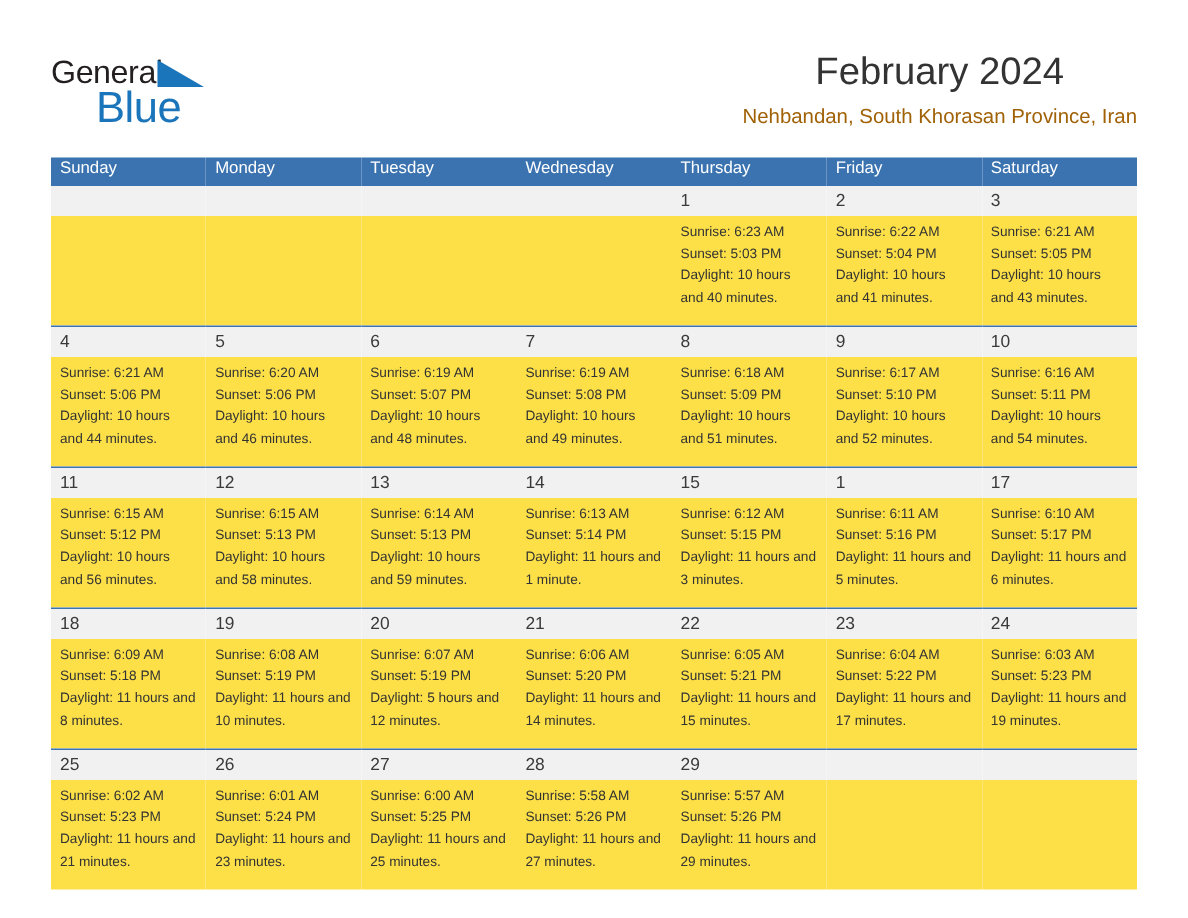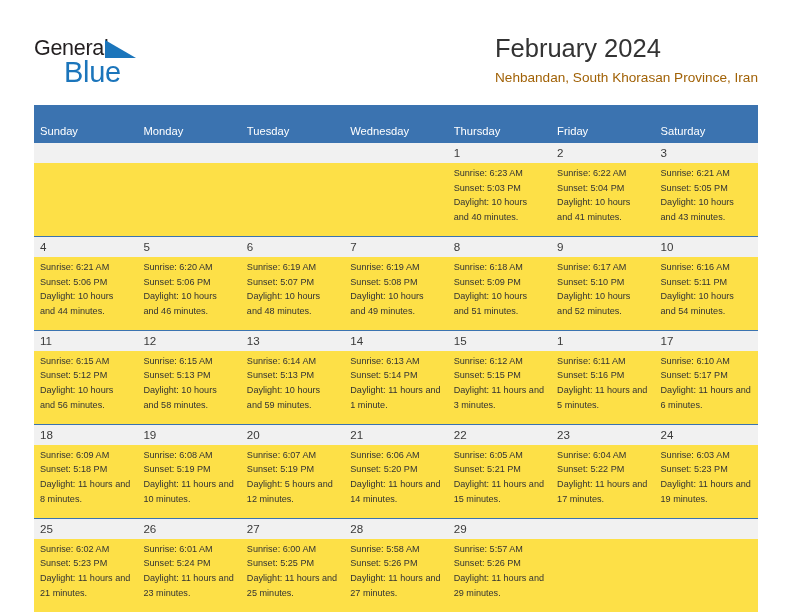--- a/index.html
+++ b/index.html
@@ -65,21 +65,21 @@
     letter-spacing: -0.3px;
     color: #1b75bb;
     line-height: 1;
     text-align: center;
   }
 
   .title-block {
     position: absolute;
     right: 34px;
     top: 34px;
-    text-align: left;
+    text-align: center;
   }
   .cal-title {
     font-size: 25.5px;
     color: #333333;
     line-height: 1.15;
     white-space: nowrap;
   }
   .cal-subtitle {
     margin-top: 7px;
     font-size: 13.6px;
@@ -103,21 +103,21 @@
     margin: 0;
     vertical-align: top;
   }
 
   .dow-row th {
     background: #3b73b0;
     color: #ffffff;
     font-size: 11.2px;
     font-weight: normal;
     text-align: left;
-    padding: 19px 0 5px 6px;
+    padding: 0 0 5px 6px;
     height: 13px;
     line-height: 1.25;
   }
 
   .num-row td {
     background: #f1f1f1;
     font-size: 11.6px;
     color: #3a3a3a;
     padding: 3px 0 3px 6px;
     height: 13px;

